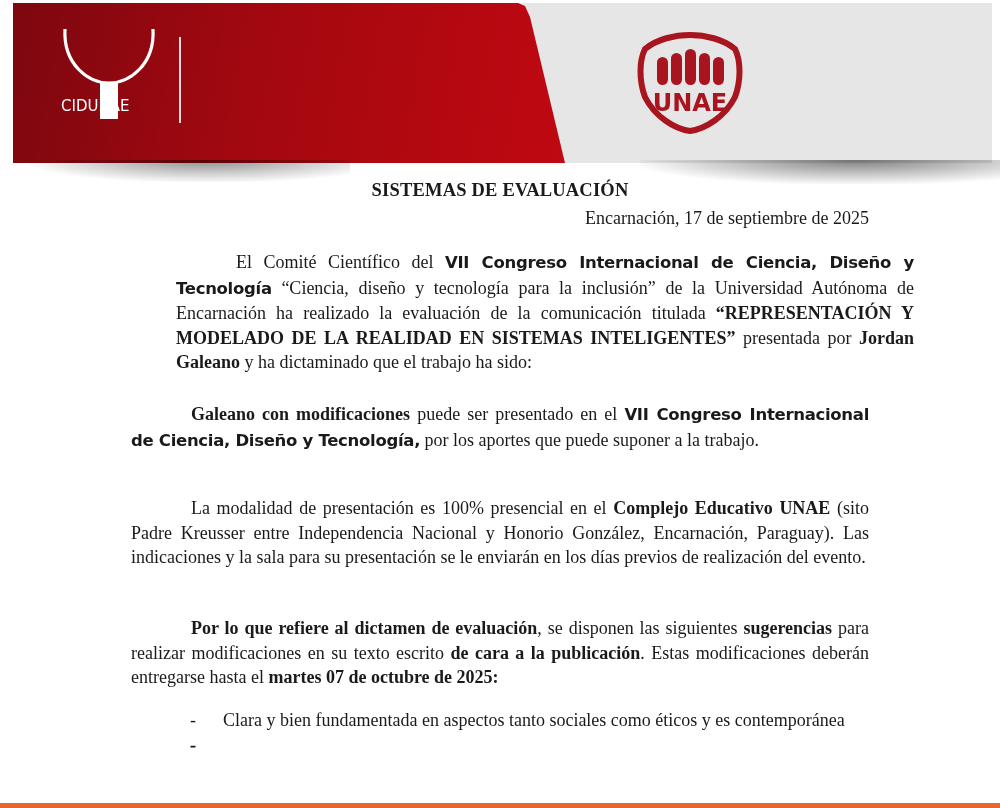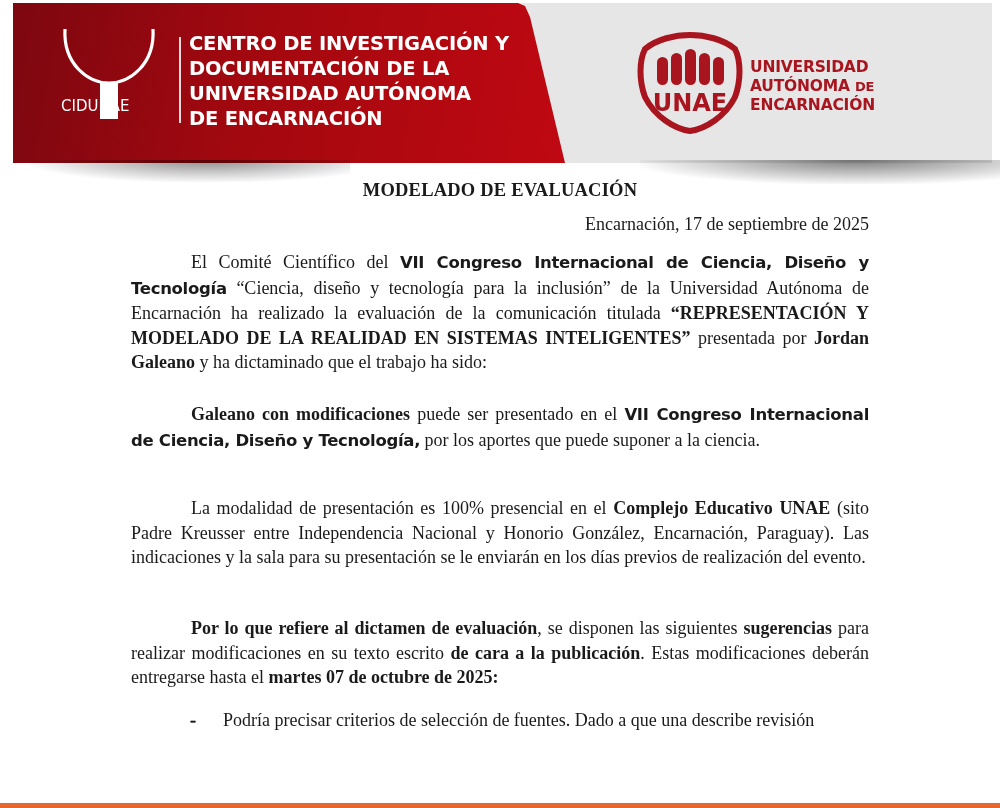--- a/index.html
+++ b/index.html
@@ -43,29 +43,29 @@
   }
   .unae-title div { white-space:nowrap; }
   .unae-title .small { font-size:13px; }
 
   
   .doc-title {
     position:absolute; left:0; width:1000px; top:180px; text-align:center;
     font-weight:bold; font-size:18.5px; letter-spacing:0.2px;
   }
   .doc-date {
-    position:absolute; right:131px; top:214px; font-size:18px;
+    position:absolute; right:131px; top:208px; font-size:18px;
   }
   .para {
     position:absolute; left:131px; width:738px; font-size:18px;
     line-height:24.5px; text-align:justify; text-indent:60px;
   }
   .sans-b { font-family:"DejaVu Sans", sans-serif; font-weight:bold; font-size:16.5px; letter-spacing:-0.3px; }
   .serif-b { font-weight:bold; }
-  .p1 { top:250px; }
+  .p1 { top:250px;margin-left:45px; }
   .p2 { top:402px; }
   .p3 { top:496px; }
   .p4 { top:616px; }
   .list {
     position:absolute; left:187px; top:708px; width:682px; margin:0; padding:0; list-style:none;
     font-size:18px; line-height:24.5px;
   }
   .list li { position:relative; padding-left:36px; text-align:justify; }
   .list li .dash { position:absolute; left:3px; top:0; }
   .bottom-rule {
@@ -76,56 +76,45 @@
 <body>
 
 <div class="banner">
   <div class="red-panel">
     <svg class="cid-logo" viewBox="0 0 100 96">
       <path d="M6 4 C4 40 30 58 50 58 C70 58 96 40 94 4" fill="none" stroke="#ffffff" stroke-width="3.2"></path>
       <rect x="41" y="58" width="18" height="36" fill="#ffffff"></rect>
       <text x="2" y="86" font-family="DejaVu Sans, sans-serif" font-size="15" fill="#ffffff">CIDUNAE</text>
     </svg>
     <div class="cid-divider"></div>
-    <div class="cid-title">
-      <div>CENTRO DE INVESTIGACIÓN Y</div>
-      <div>DOCUMENTACIÓN DE LA</div>
-      <div>UNIVERSIDAD AUTÓNOMA</div>
-      <div>DE ENCARNACIÓN</div>
-    </div>
   </div>
 
   <svg class="unae-logo" viewBox="0 0 110 104">
     <path d="M55 4 C40 4 22 8 10 18 C4 30 4 50 10 66 C20 86 40 98 55 100 C70 98 90 86 100 66 C106 50 106 30 100 18 C88 8 70 4 55 4 Z" fill="none" stroke="#a8151f" stroke-width="6"></path>
     <rect x="22" y="26" width="11" height="28" rx="5.5" fill="#a8151f"></rect>
     <rect x="36" y="22" width="11" height="32" rx="5.5" fill="#a8151f"></rect>
     <rect x="50" y="18" width="11" height="36" rx="5.5" fill="#a8151f"></rect>
     <rect x="64" y="22" width="11" height="32" rx="5.5" fill="#a8151f"></rect>
     <rect x="78" y="26" width="11" height="28" rx="5.5" fill="#a8151f"></rect>
     <text x="55" y="80" text-anchor="middle" font-family="DejaVu Sans, sans-serif" font-weight="bold" font-size="24" fill="#a8151f">UNAE</text>
   </svg>
-  <div class="unae-title">
-    <div>UNIVERSIDAD</div>
-    <div><span>AUTÓNOMA</span> <span class="small">DE</span></div>
-    <div>ENCARNACIÓN</div>
-  </div>
 </div>
 <div class="banner-shadow-left"></div>
 <div class="banner-shadow-right"></div>
 
-<div class="doc-title">MODELADO DE EVALUACIÓN</div>
+<div class="doc-title">SISTEMAS DE EVALUACIÓN</div>
 <div class="doc-date">Encarnación, 17 de septiembre de 2025</div>
 
 <div class="para p1"><span>El Comité Científico del </span><span class="sans-b">VII Congreso Internacional de Ciencia, Diseño y Tecnología</span><span> “Ciencia, diseño y tecnología para la inclusión” de la Universidad Autónoma de Encarnación ha realizado la evaluación de la comunicación titulada </span><span class="serif-b">“REPRESENTACIÓN Y MODELADO DE LA REALIDAD EN SISTEMAS INTELIGENTES”</span><span> presentada por </span><span class="serif-b">Jordan Galeano</span><span> y ha dictaminado que el trabajo ha sido:</span></div>
 
-<div class="para p2"><span class="serif-b">Galeano con modificaciones</span><span> puede ser presentado en el </span><span class="sans-b">VII Congreso Internacional de Ciencia, Diseño y Tecnología,</span><span> por los aportes que puede suponer a la ciencia.</span></div>
+<div class="para p2"><span class="serif-b">Galeano con modificaciones</span><span> puede ser presentado en el </span><span class="sans-b">VII Congreso Internacional de Ciencia, Diseño y Tecnología,</span><span> por los aportes que puede suponer a la trabajo.</span></div>
 
 <div class="para p3"><span>La modalidad de presentación es 100% presencial en el </span><span class="serif-b">Complejo Educativo UNAE</span><span> (sito Padre Kreusser entre Independencia Nacional y Honorio González, Encarnación, Paraguay). Las indicaciones y la sala para su presentación se le enviarán en los días previos de realización del evento.</span></div>
 
 <div class="para p4"><span class="serif-b">Por lo que refiere al dictamen de evaluación</span><span>, se disponen las siguientes </span><span class="serif-b">sugerencias</span><span> para realizar modificaciones en su texto escrito </span><span class="serif-b">de cara a la publicación</span><span>. Estas modificaciones deberán entregarse hasta el </span><span class="serif-b">martes 07 de octubre de 2025:</span></div>
 
 <ul class="list">
+  <li><span class="dash">-</span><span>Clara y bien fundamentada en aspectos tanto sociales como éticos y es contemporánea</span></li>
   <li><span class="dash">-</span></li>
   <li><span class="dash">-</span></li>
-  <li><span class="dash">-</span><span>Podría precisar criterios de selección de fuentes. Dado a que una describe revisión</span></li>
 </ul>
 
 <div class="bottom-rule"></div>
 
 </body></html>

